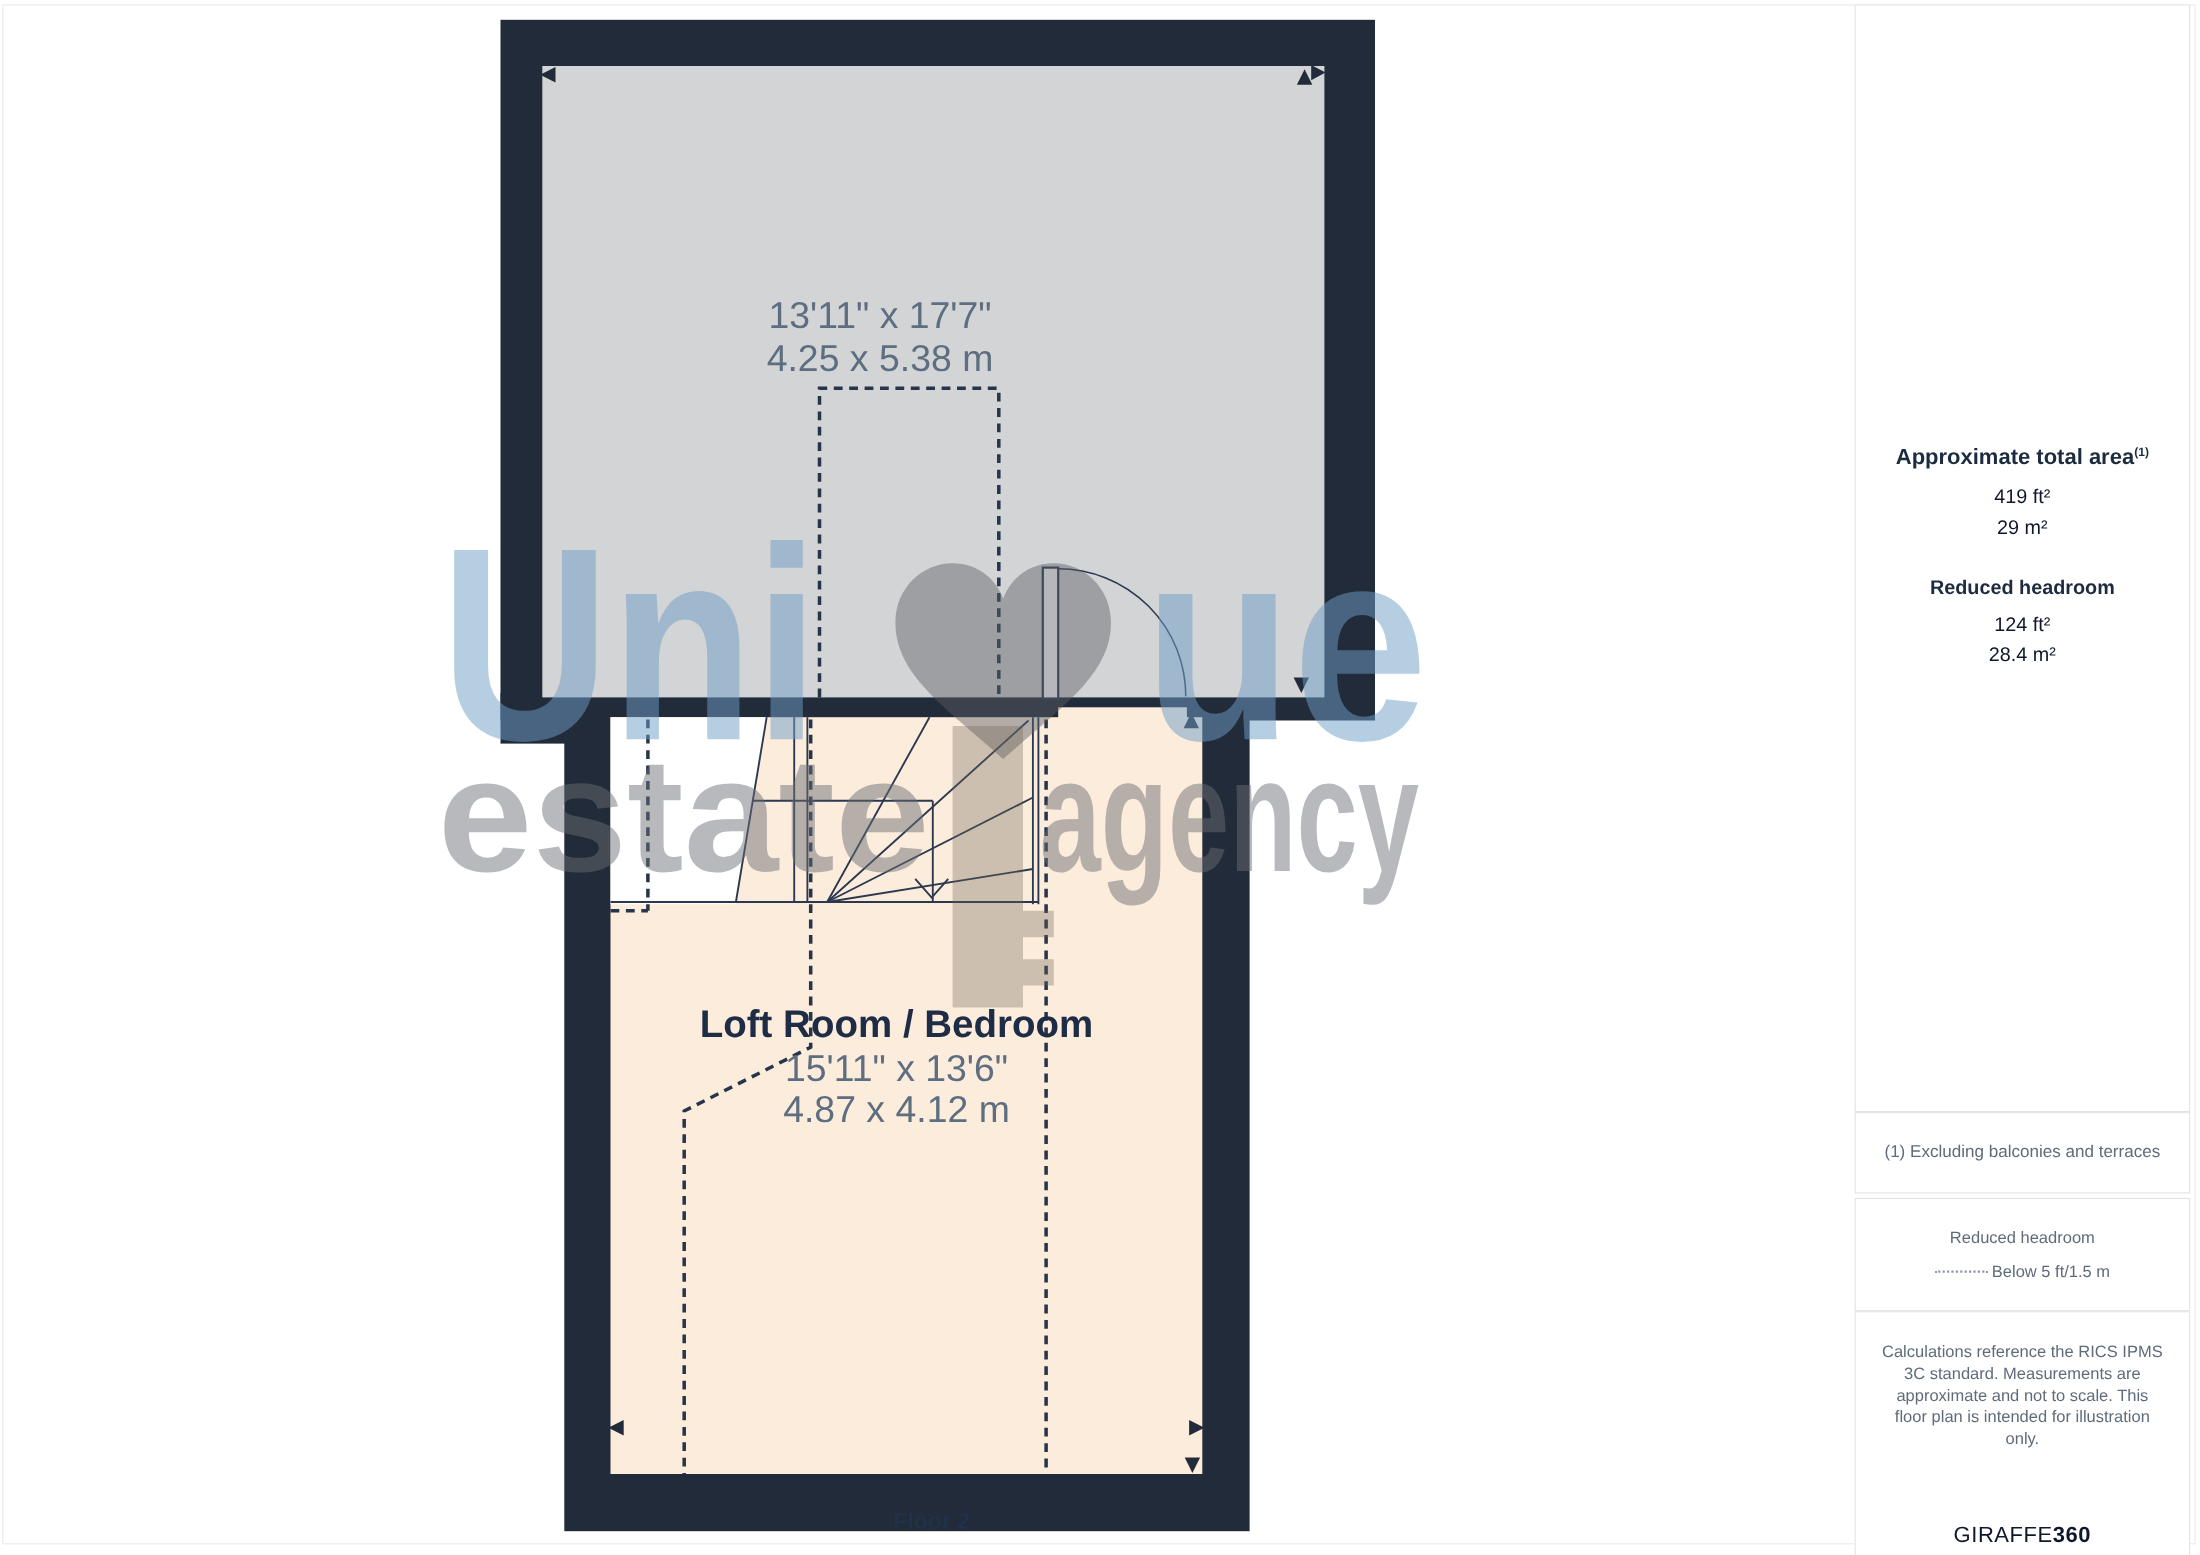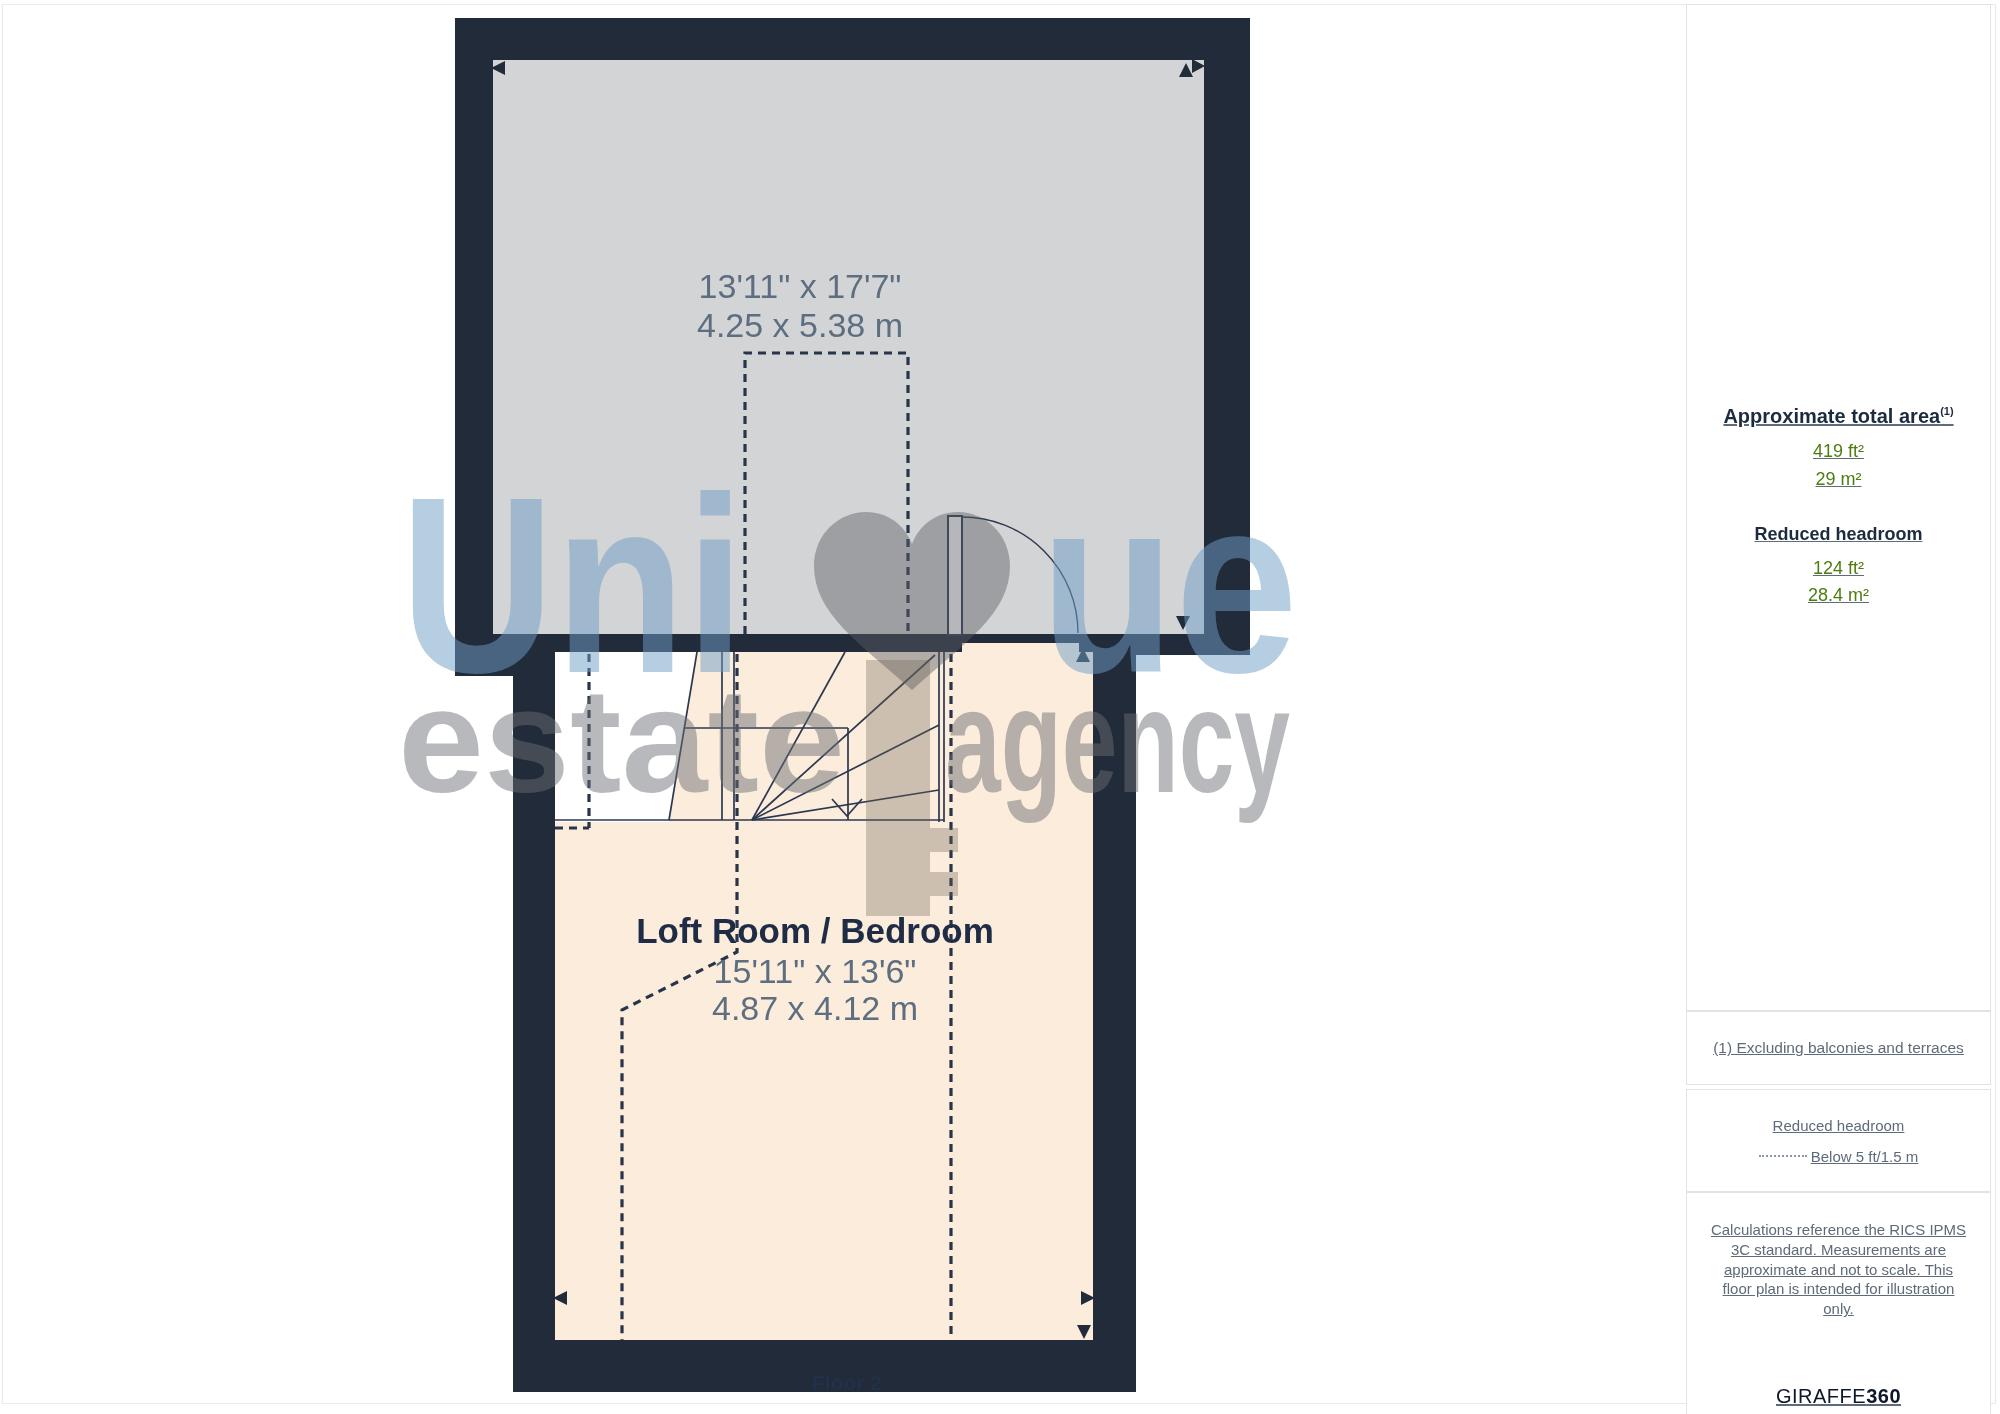--- a/index.html
+++ b/index.html
@@ -36,28 +36,28 @@
   .room-label{font-size:35px;font-weight:bold;fill:#1F2C45;text-anchor:middle;}
   .floor-label{font-size:21px;font-weight:bold;fill:var(--accent-text);text-anchor:middle;}
   .wm-blue{font-weight:bold;fill:var(--wm-blue);opacity:.5;}
   .wm-gray-text{font-weight:bold;fill:var(--wm-gray);opacity:.48;}
   .wm-heart{fill:#5A6066;opacity:.45;}
   .wm-key{fill:var(--wm-tan);opacity:.33;}
 
   
   .side-box{position:absolute;left:1686px;width:305px;border:1px solid var(--side-border);
         box-sizing:border-box;background:#fff;display:flex;flex-direction:column;
-        align-items:center;justify-content:center;text-align:center;color:var(--side-text);text-decoration:underline;}
+        align-items:center;justify-content:center;text-align:center;color:var(--side-text);}
   .box-areas{top:4px;height:1007px;}
   .box-footnote{top:1011px;height:74px;font-size:15.5px;}
   .box-legend{top:1089px;height:103px;font-size:15px;}
   .box-disclaimer{top:1192px;height:244px;font-size:15px;}
   .area-heading{font-size:20px;font-weight:bold;color:#1D2B3F;margin-bottom:10px;}
   .area-heading .sup{font-size:11px;vertical-align:super;}
-  .area-value{font-size:18px;color:#4d7c0f;line-height:1.55;}
+  .area-value{font-size:18px;color:#0f172a;line-height:1.55;}
   .area-gap{height:30px;}
   .legend-title{margin-bottom:14px;}
   .legend-row{display:flex;align-items:center;gap:4px;}
   .legend-dash{display:inline-block;width:48px;height:0;border-top:2px dotted #8A97A5;}
   .disclaimer-text{width:260px;line-height:1.32;margin-bottom:22px;}
   .brand{font-size:20px;color:#0f172a;letter-spacing:.5px;margin-top:44px;}
   .brand .bold{font-weight:bold;}
 </style>
 </head>
 <body>

